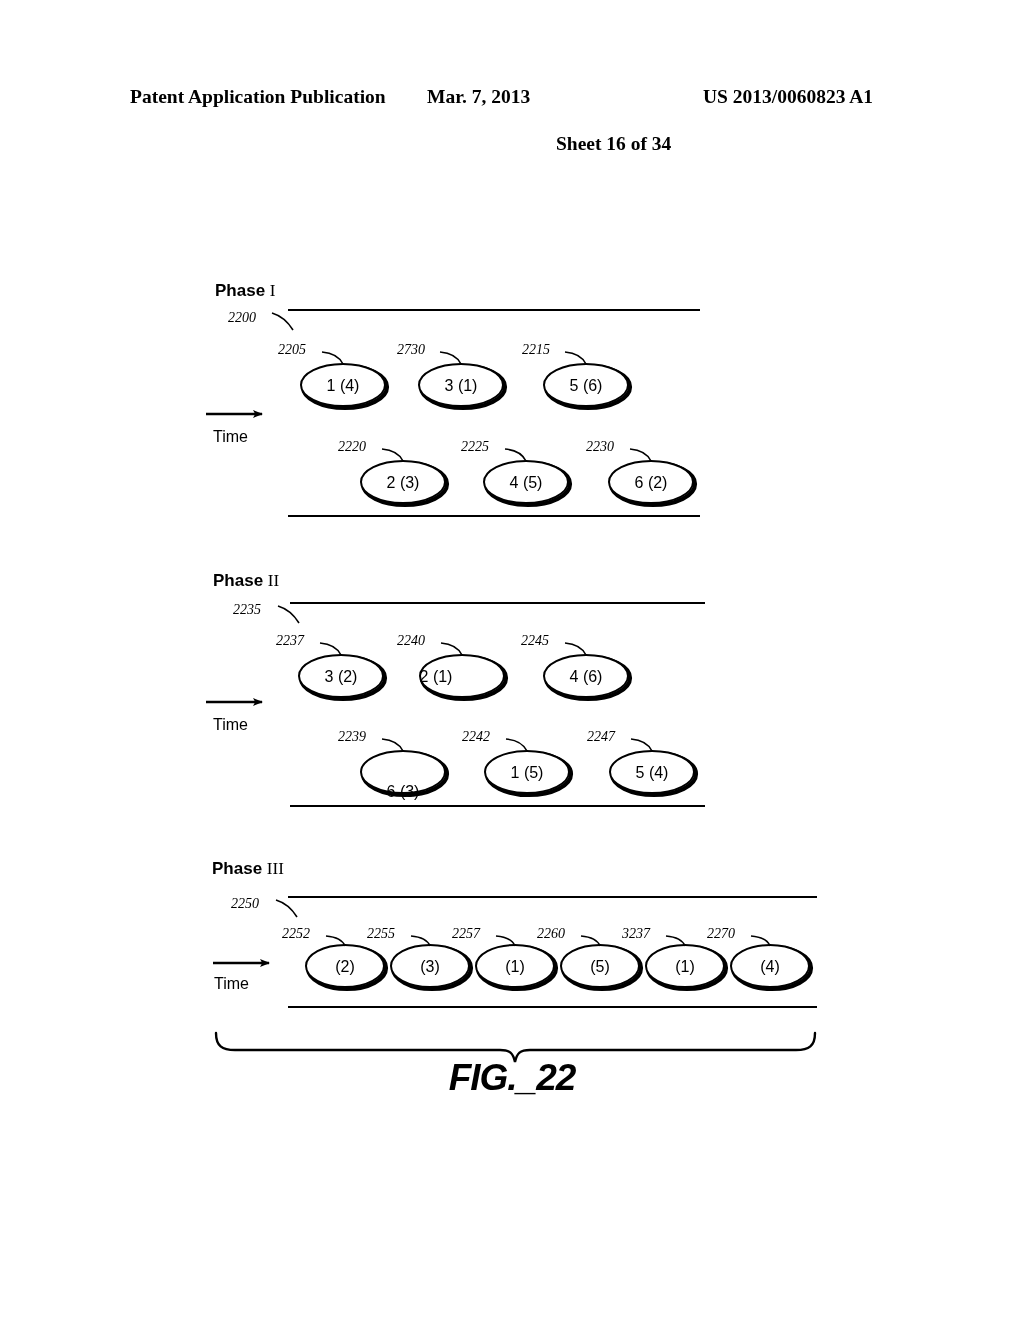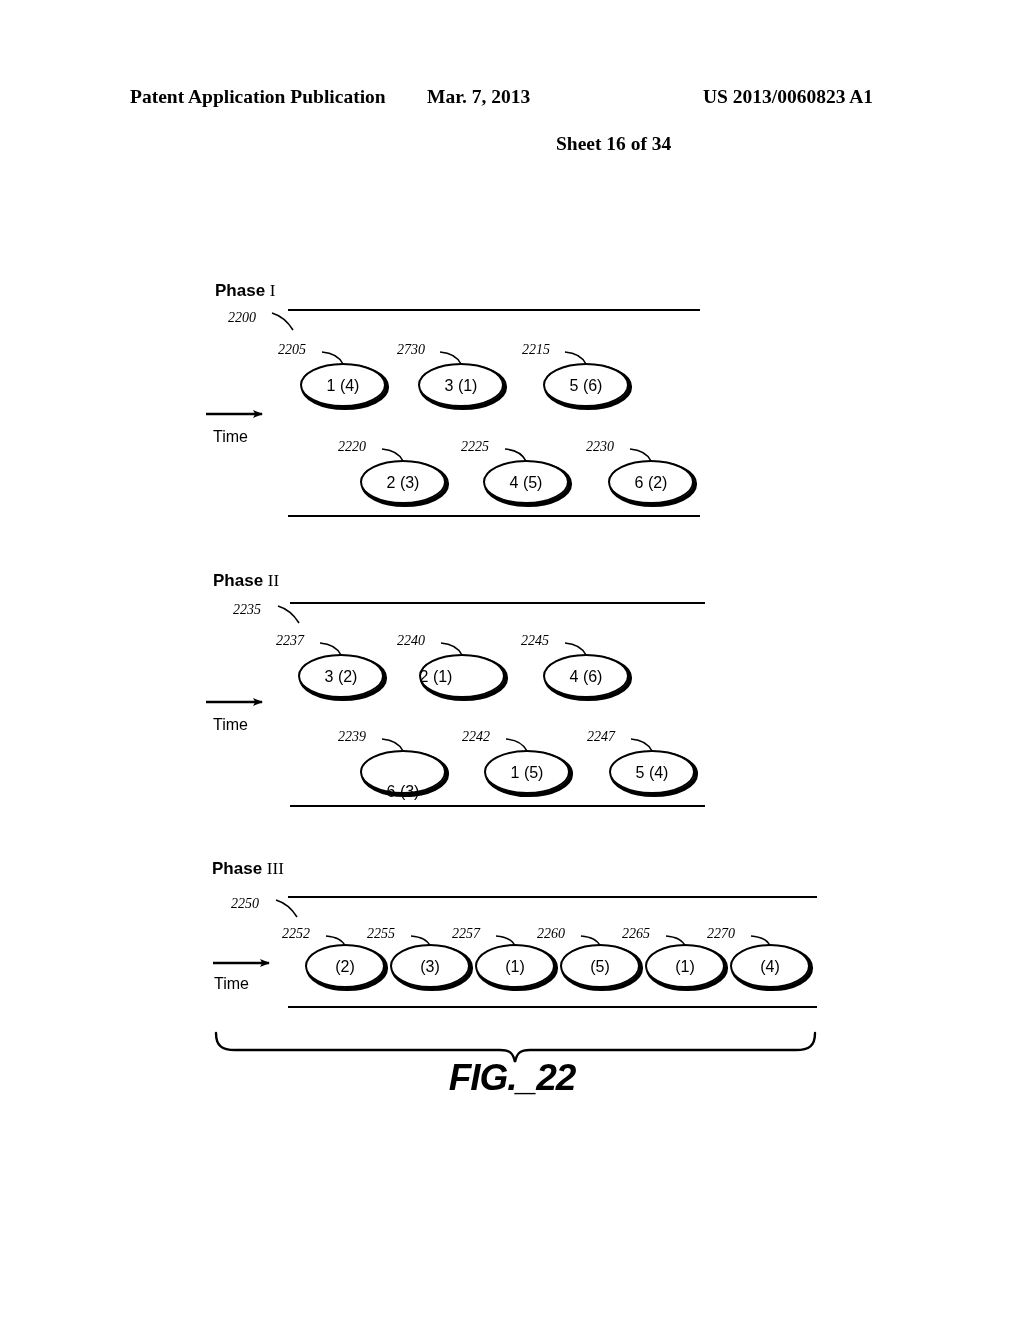--- a/index.html
+++ b/index.html
@@ -246,21 +246,21 @@
   <div class="node-text" style="left:652px; top:773px;">5 (4)</div>
 
   <div class="phase-label" style="left:212px; top:859px;"><span>Phase</span> <span class="rn">III</span></div>
   <div class="ref-num" style="left:231px; top:896px;">2250</div>
   <div class="time-label" style="left:214px; top:975px;">Time</div>
 
   <div class="ref-num" style="left:282px; top:926px;">2252</div>
   <div class="ref-num" style="left:367px; top:926px;text-align:right;">2255</div>
   <div class="ref-num" style="left:452px; top:926px;">2257</div>
   <div class="ref-num" style="left:537px; top:926px;">2260</div>
-  <div class="ref-num" style="left:622px; top:926px;">2265</div>
+  <div class="ref-num" style="left:622px; top:926px;">3237</div>
   <div class="ref-num" style="left:707px; top:926px;">2270</div>
 
   <div class="node-text" style="left:345px; top:967px;">(2)</div>
   <div class="node-text" style="left:430px; top:967px;">(3)</div>
   <div class="node-text" style="left:515px; top:967px;">(1)</div>
   <div class="node-text" style="left:600px; top:967px;">(5)</div>
   <div class="node-text" style="left:685px; top:967px;">(1)</div>
   <div class="node-text" style="left:770px; top:967px;">(4)</div>
 
   <div id="fig-caption">FIG._22</div>

